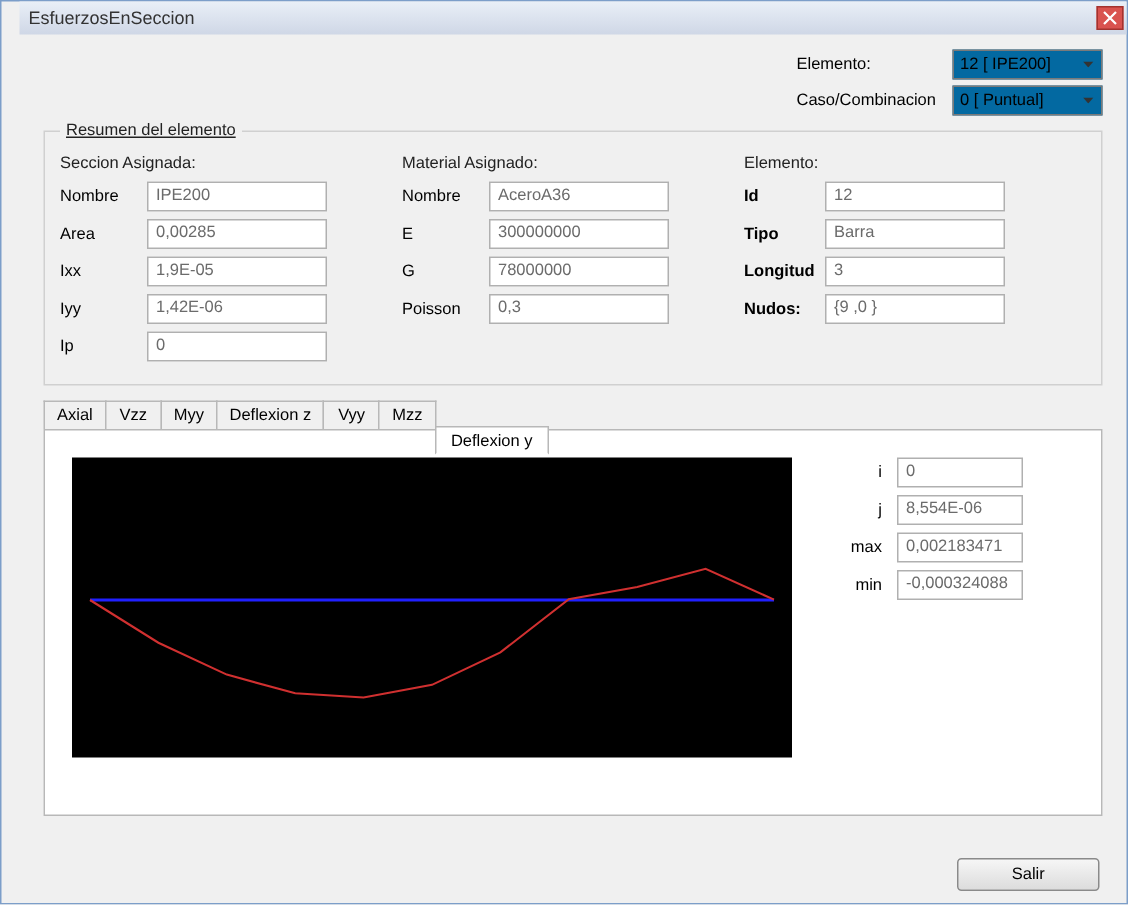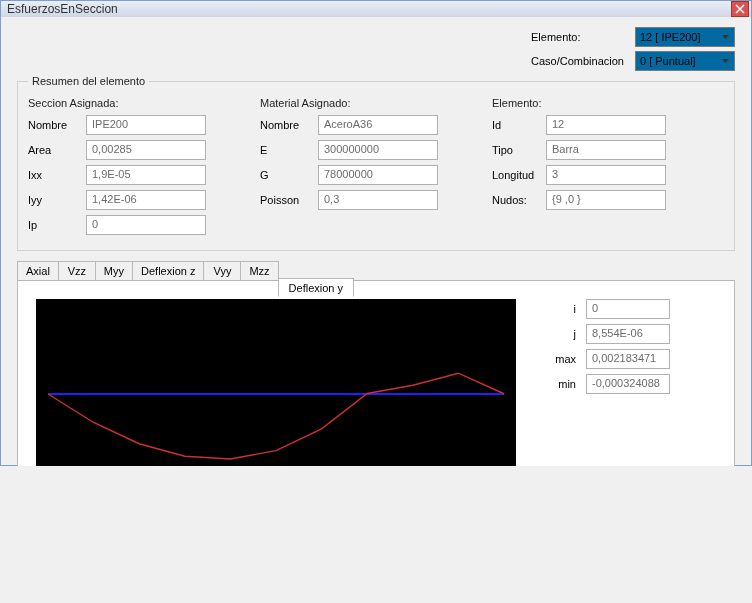--- a/index.html
+++ b/index.html
@@ -1,36 +1,36 @@
 <!DOCTYPE html>
 <html><head>
 <meta charset="utf-8">
 <style>
   * { box-sizing: border-box; font-family: "Segoe UI", Tahoma, sans-serif; font-size: 11px; }
   body { margin: 0; background: #f0f0f0; }
-  .window { width: 752px; height: 466px; border: 1px solid #7c9ec9; background: #f0f0f0; display: flex; flex-direction: column; }
+  .window { width: 752px; height: 603px; border: 1px solid #7c9ec9; background: #f0f0f0; display: flex; flex-direction: column; padding-left: 12px; }
   .titlebar { height: 22px; background: linear-gradient(#e9eff7,#cfd7e6); display: flex; align-items: center; padding: 0 2px 0 6px; color: #333; }
   .titlebar .title { flex: 1; font-size: 12px; }
   .closebtn { width: 18px; height: 16px; background: #d9534f; border: 1px solid #a3332f; display:flex; align-items:center; justify-content:center; }
   .closebtn svg { width:10px; height:10px; }
   .content { flex:1; padding: 10px 16px 10px 16px; position: relative; }
   .top-row { display:flex; justify-content:flex-end; gap:8px; align-items:center; margin-bottom:4px; }
   .top-row label { width:96px; text-align:left; }
   .combo { width:100px; height:20px; border:1px solid #7a7a7a; background:#0369a1; display:flex; align-items:center; padding:0 2px 0 4px; }
   .combo span { flex:1; }
   .combo .arrow { width:13px; height:16px; display:flex; align-items:center; justify-content:center; }
   .combo .arrow svg { width:7px; height:4px; }
   fieldset { border:1px solid #d0d0d0; margin:0; padding: 6px 10px 10px 10px; }
-  legend { padding:0 4px; color:#222; }
+  legend { padding:0 4px; color:#222;text-decoration:underline; }
   .group-row { display:flex; gap:0; }
   .col { flex:1; }
   .col h4 { font-weight:normal; margin:4px 0 6px 0; color:#222; }
   .field { display:flex; align-items:center; margin-bottom:5px; }
   .field label { width:58px; }
-  .field-el label { width:54px; }
+  .field-el label { width:54px;font-weight:bold; }
   .txt { height:20px; border:1px solid #b0b0b0; background:#fff; color:#6b6b6b; padding:2px 5px; flex:0 0 120px; }
   .tabs { display:flex; margin-top:10px; position:relative; z-index:2; }
   .tab { border:1px solid #b8b8b8; border-bottom:none; background:#f0f0f0; padding:3px 8px; margin-right:-1px; height:19px; display:flex; align-items:center; cursor:pointer; min-width:38px; justify-content:center; }
   .tab.active { background:#fff; border-bottom:1px solid #fff; position:relative; top:17px; z-index:3; padding:3px 10px; }
   .tabpanel { border:1px solid #b8b8b8; background:#fff; height:258px; margin-top:0; position:relative; z-index:1; padding:18px 18px; display:flex; gap:30px; }
   .plot { width:480px; height:200px; background:#000; position:relative; }
   .side { flex:1; }
   .side .field label { width:30px; text-align:right; margin-right:10px; }
   .side .txt { flex:0 0 84px; }
   .footer { display:flex; justify-content:flex-end; padding:8px 18px;align-items:center; }

